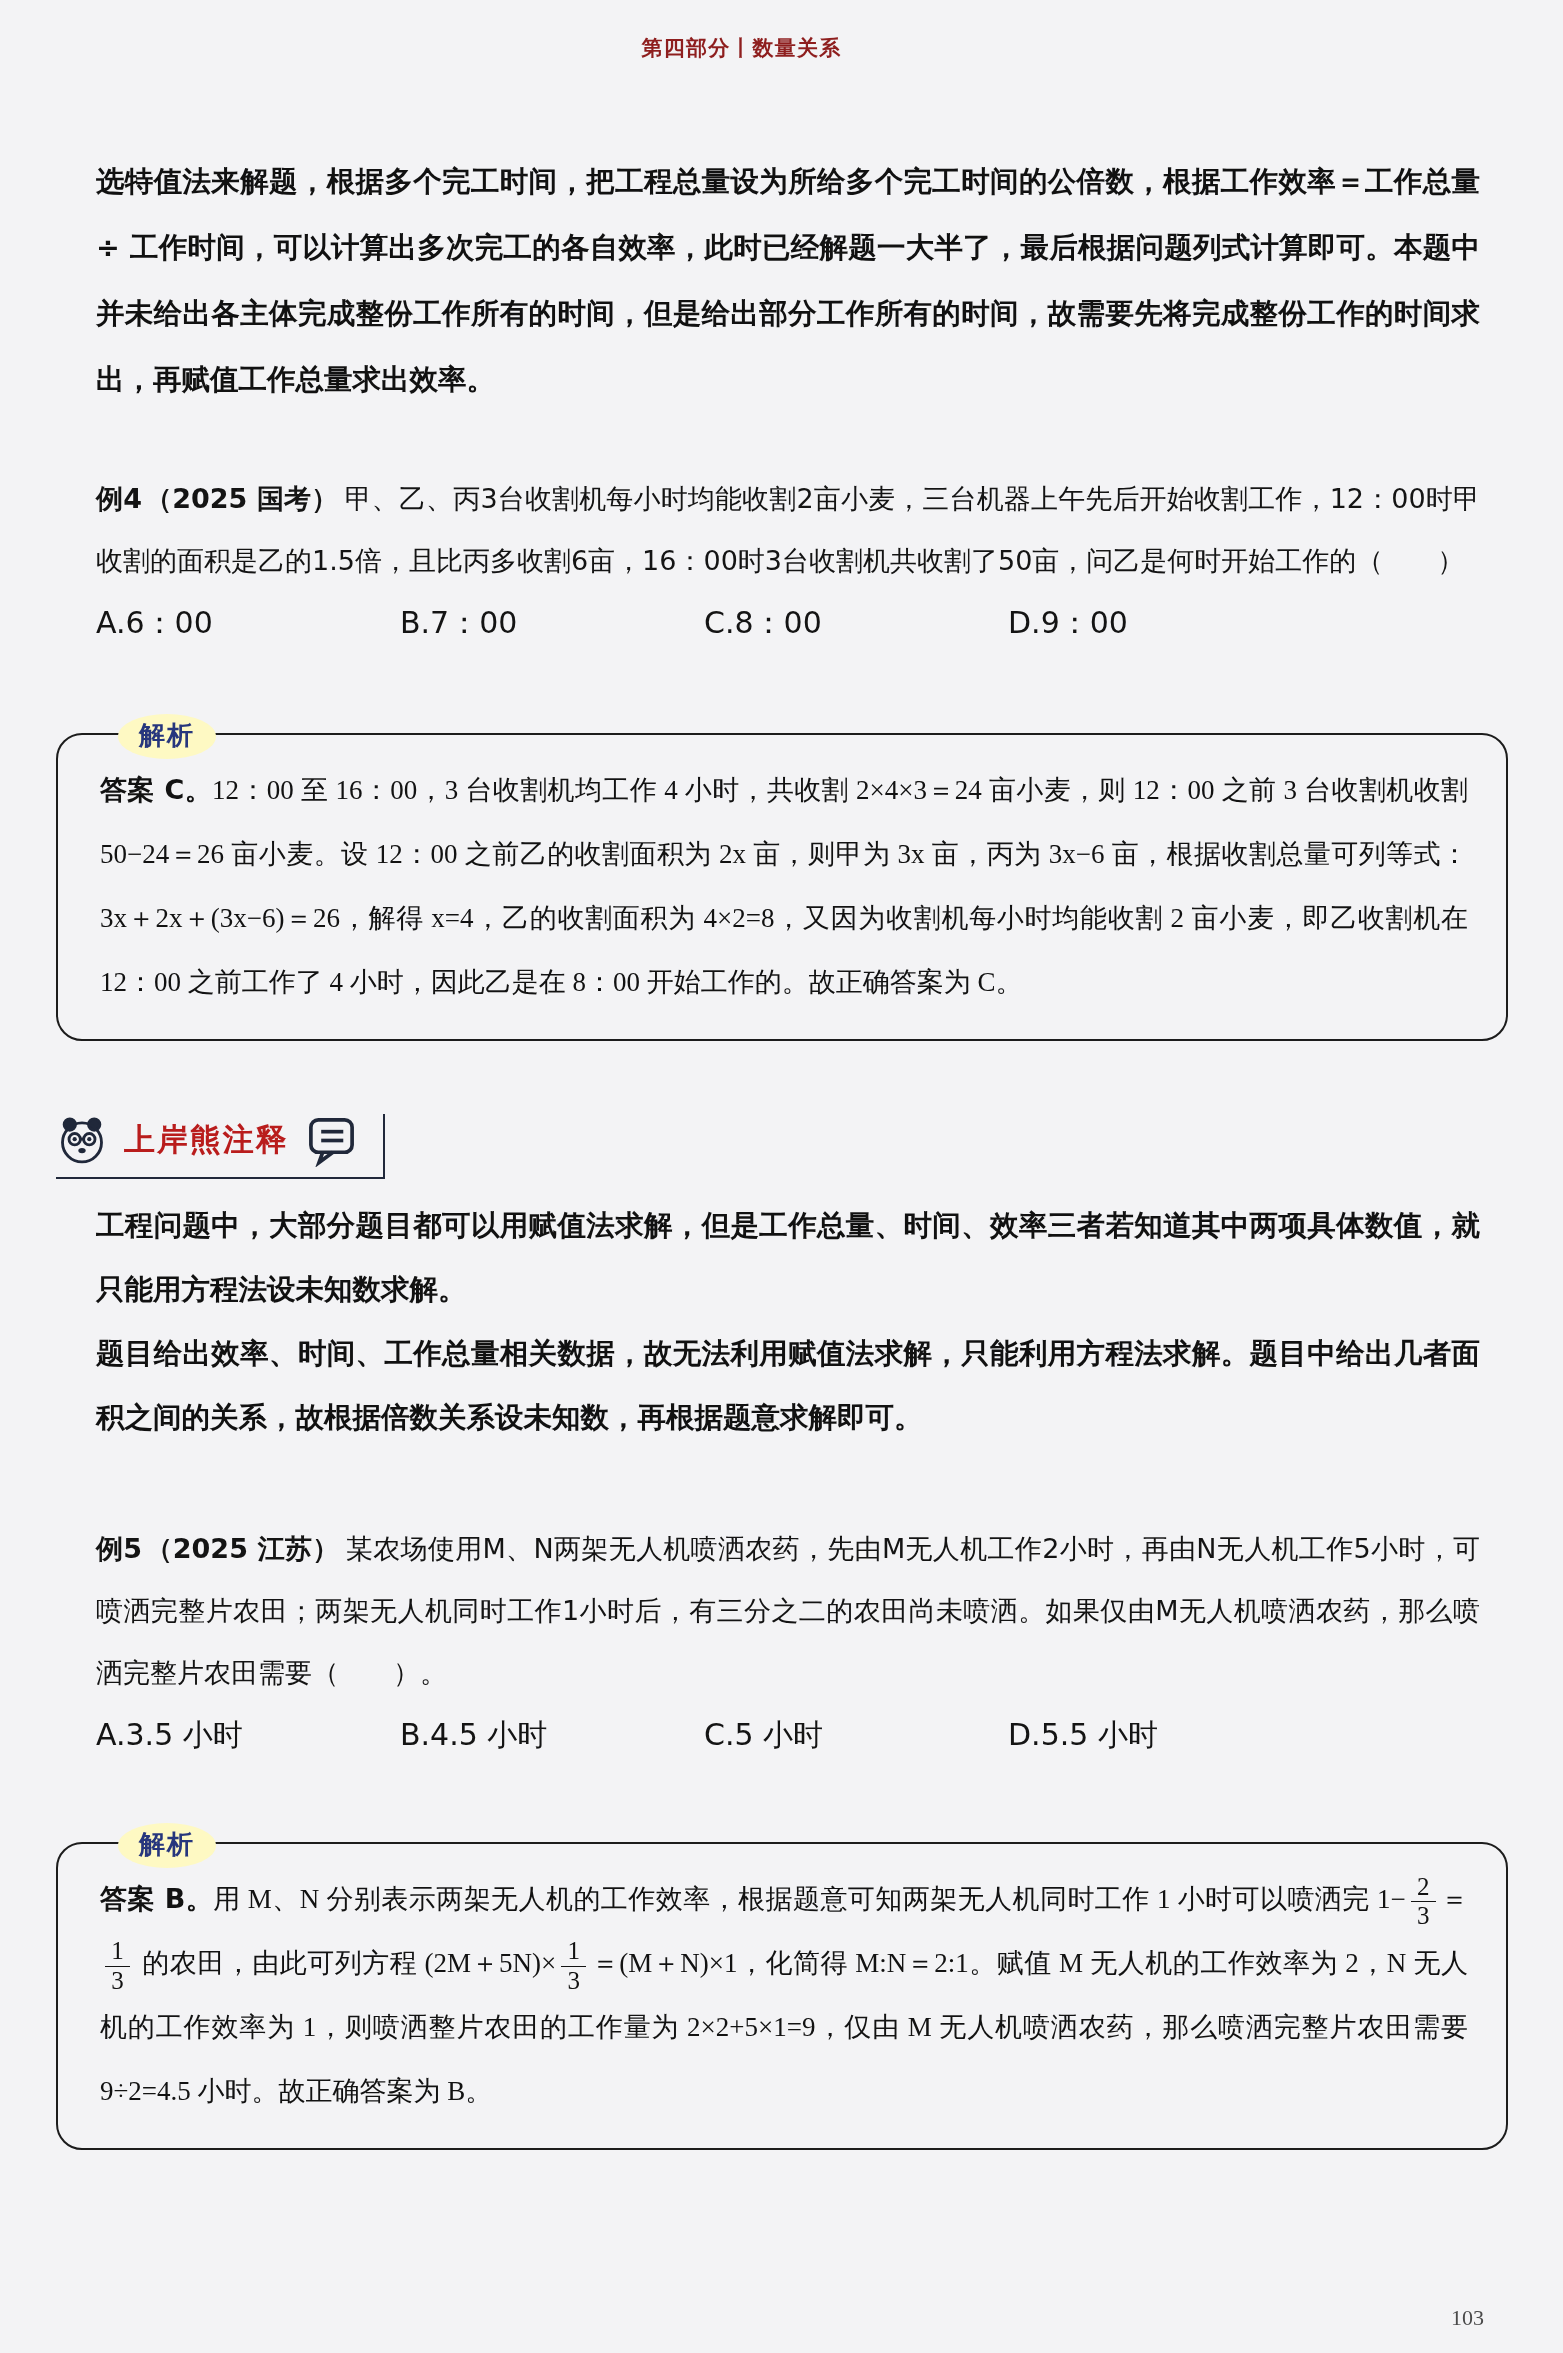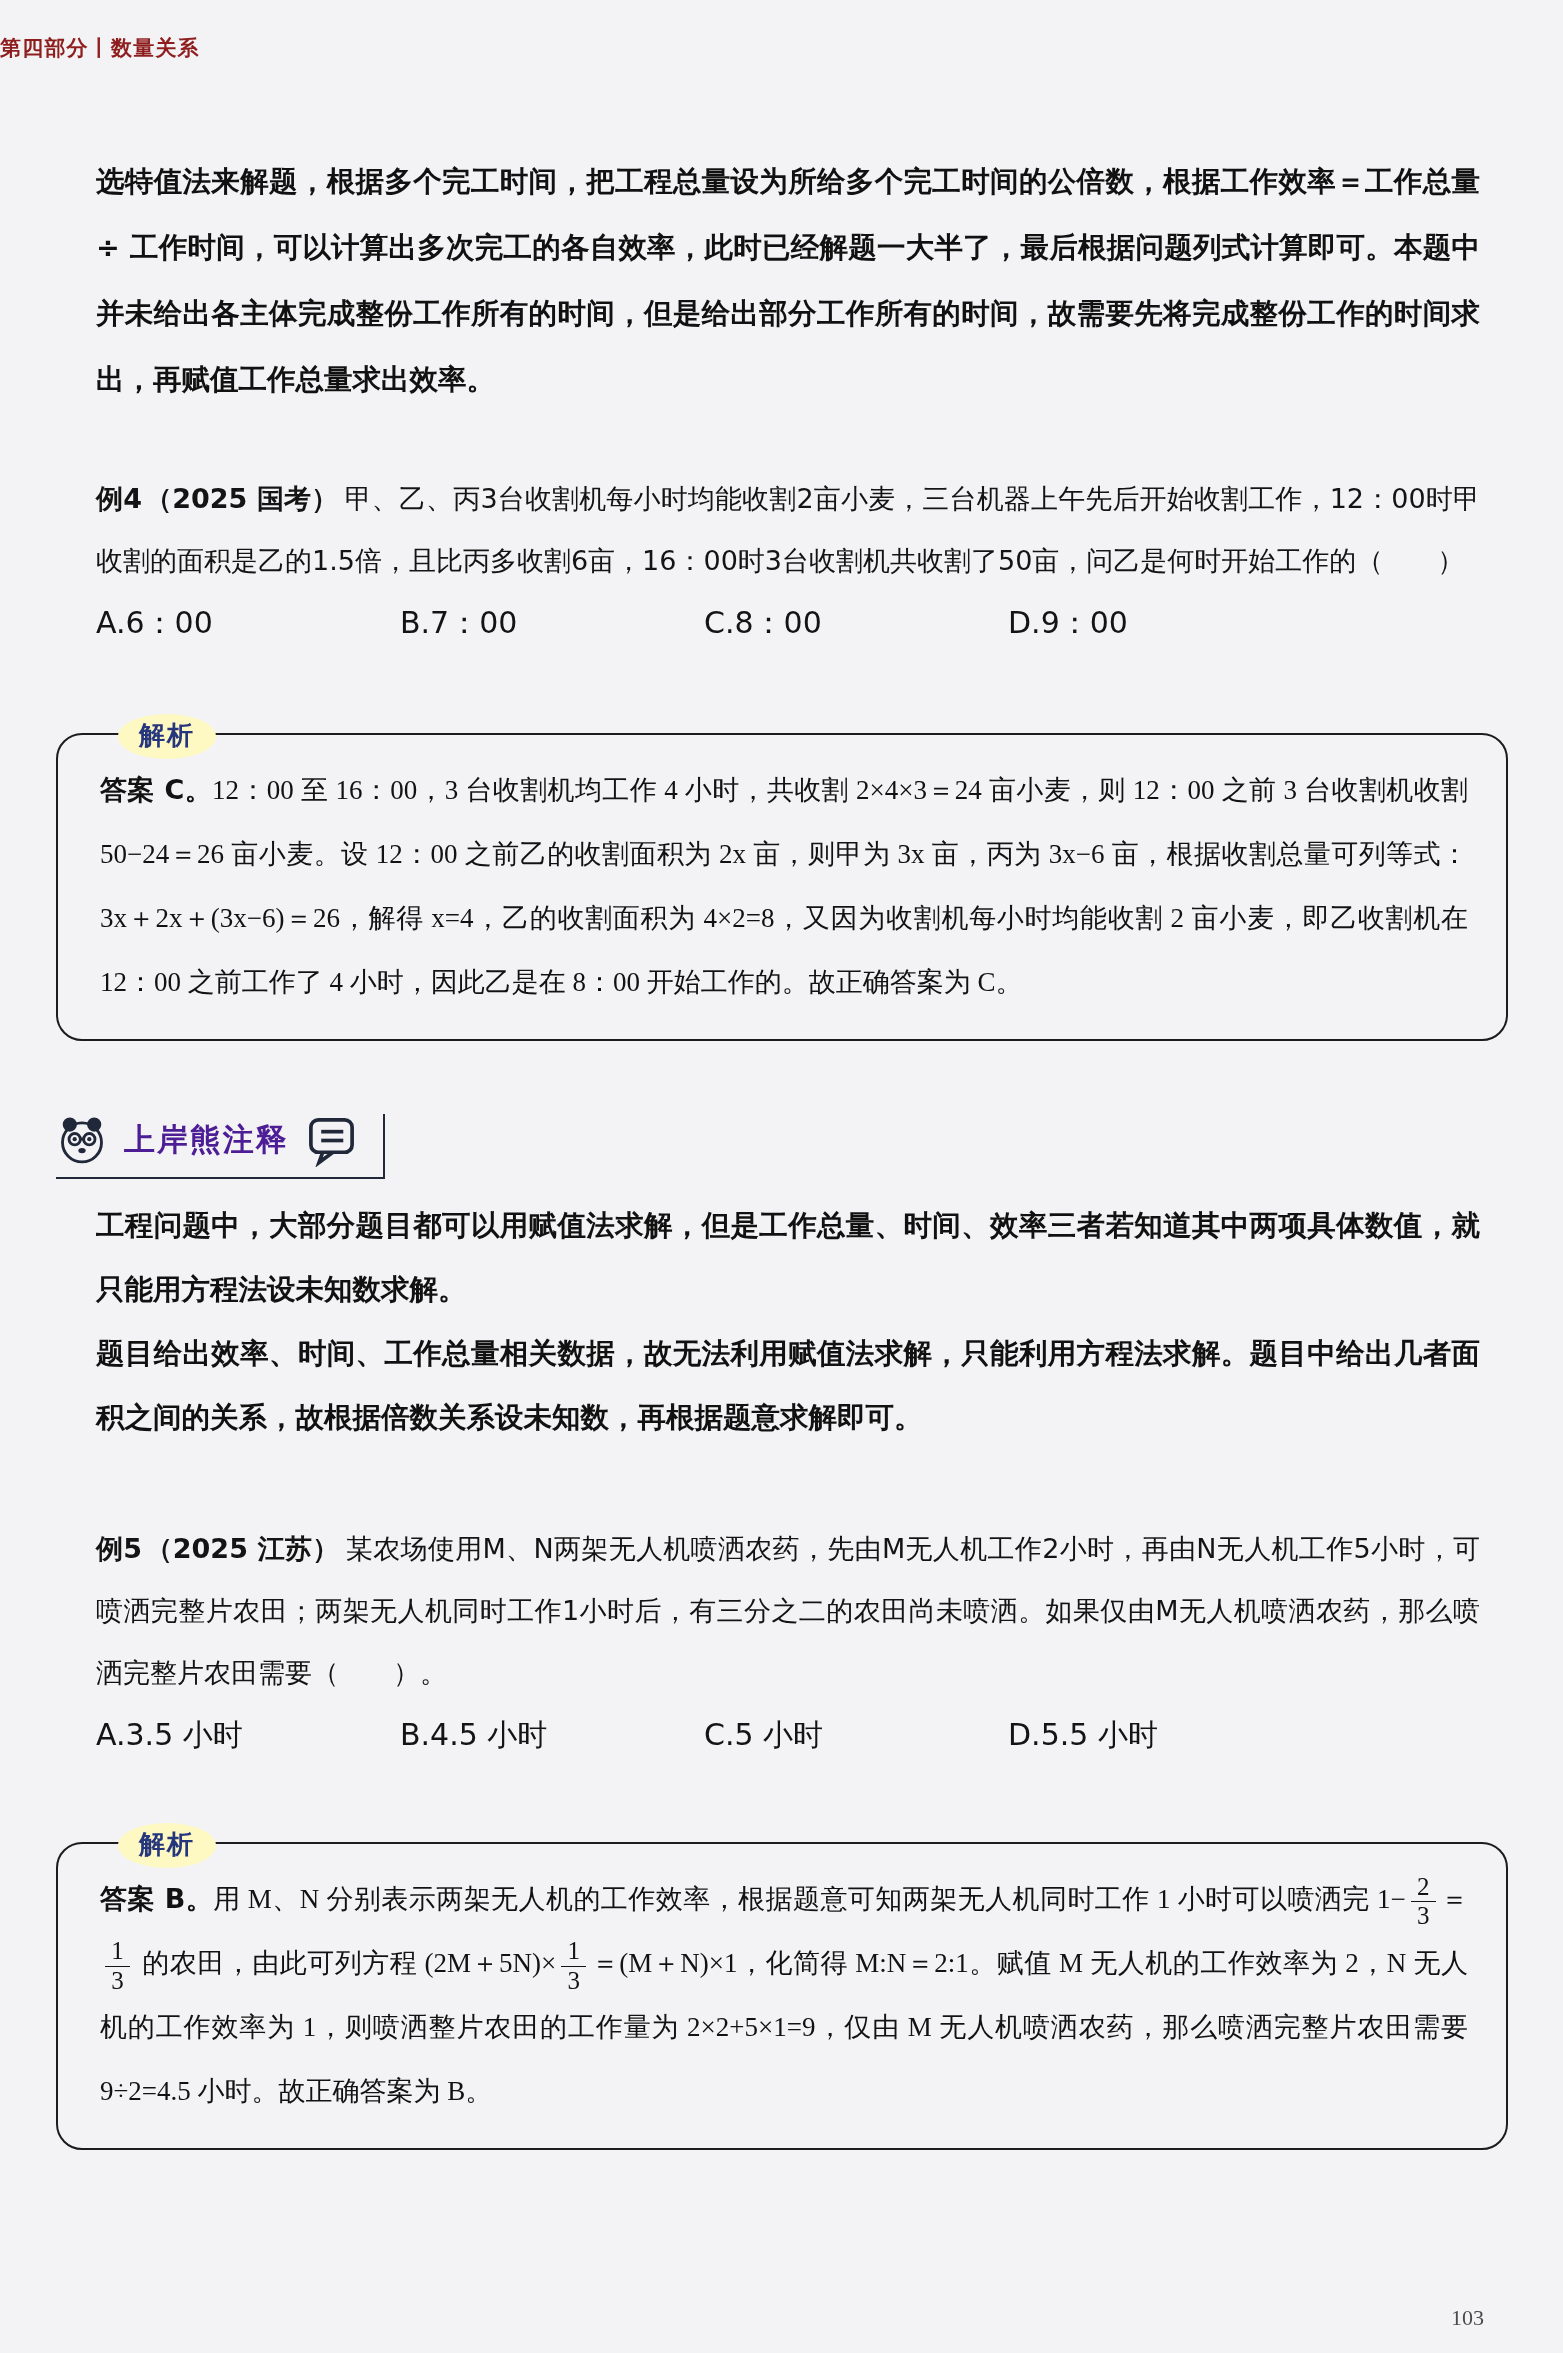--- a/index.html
+++ b/index.html
@@ -9,21 +9,21 @@
     width:1564px;height:2354px;
     margin:0 auto;
     background:#f3f3f5;
     overflow:hidden;
     font-family:"DejaVu Sans","Liberation Sans",sans-serif;
     color:#161616;
   }
   
   .page-header{
     padding:34px 81px 0 0;
-    text-align:left;
+    text-align:center;
   }
   .page-header span{
     font-size:21px;
     font-weight:bold;
     color:#8e1e1e;
     letter-spacing:1.2px;
   }
   .content{ margin:0 56px; }
   .pad{ padding-left:40px; padding-right:28px; }
 
@@ -106,21 +106,21 @@
     display:inline-flex;
     align-items:center;
     gap:16px;
     padding:0 25px 10px 0;
     border-bottom:2.5px solid #20283a;
     border-right:2.5px solid #20283a;
   }
   .note-title{
     font-size:31px;
     font-weight:bold;
-    color:#4c1d95;
+    color:#b91c1c;
     letter-spacing:1.9px;
   }
   .note-body{ margin-top:15px; }
   .note-body .bold-para{ line-height:64px; }
 
   
   .page-number{
     position:absolute;
     right:80px;bottom:23.5px;
     font-size:22px;

